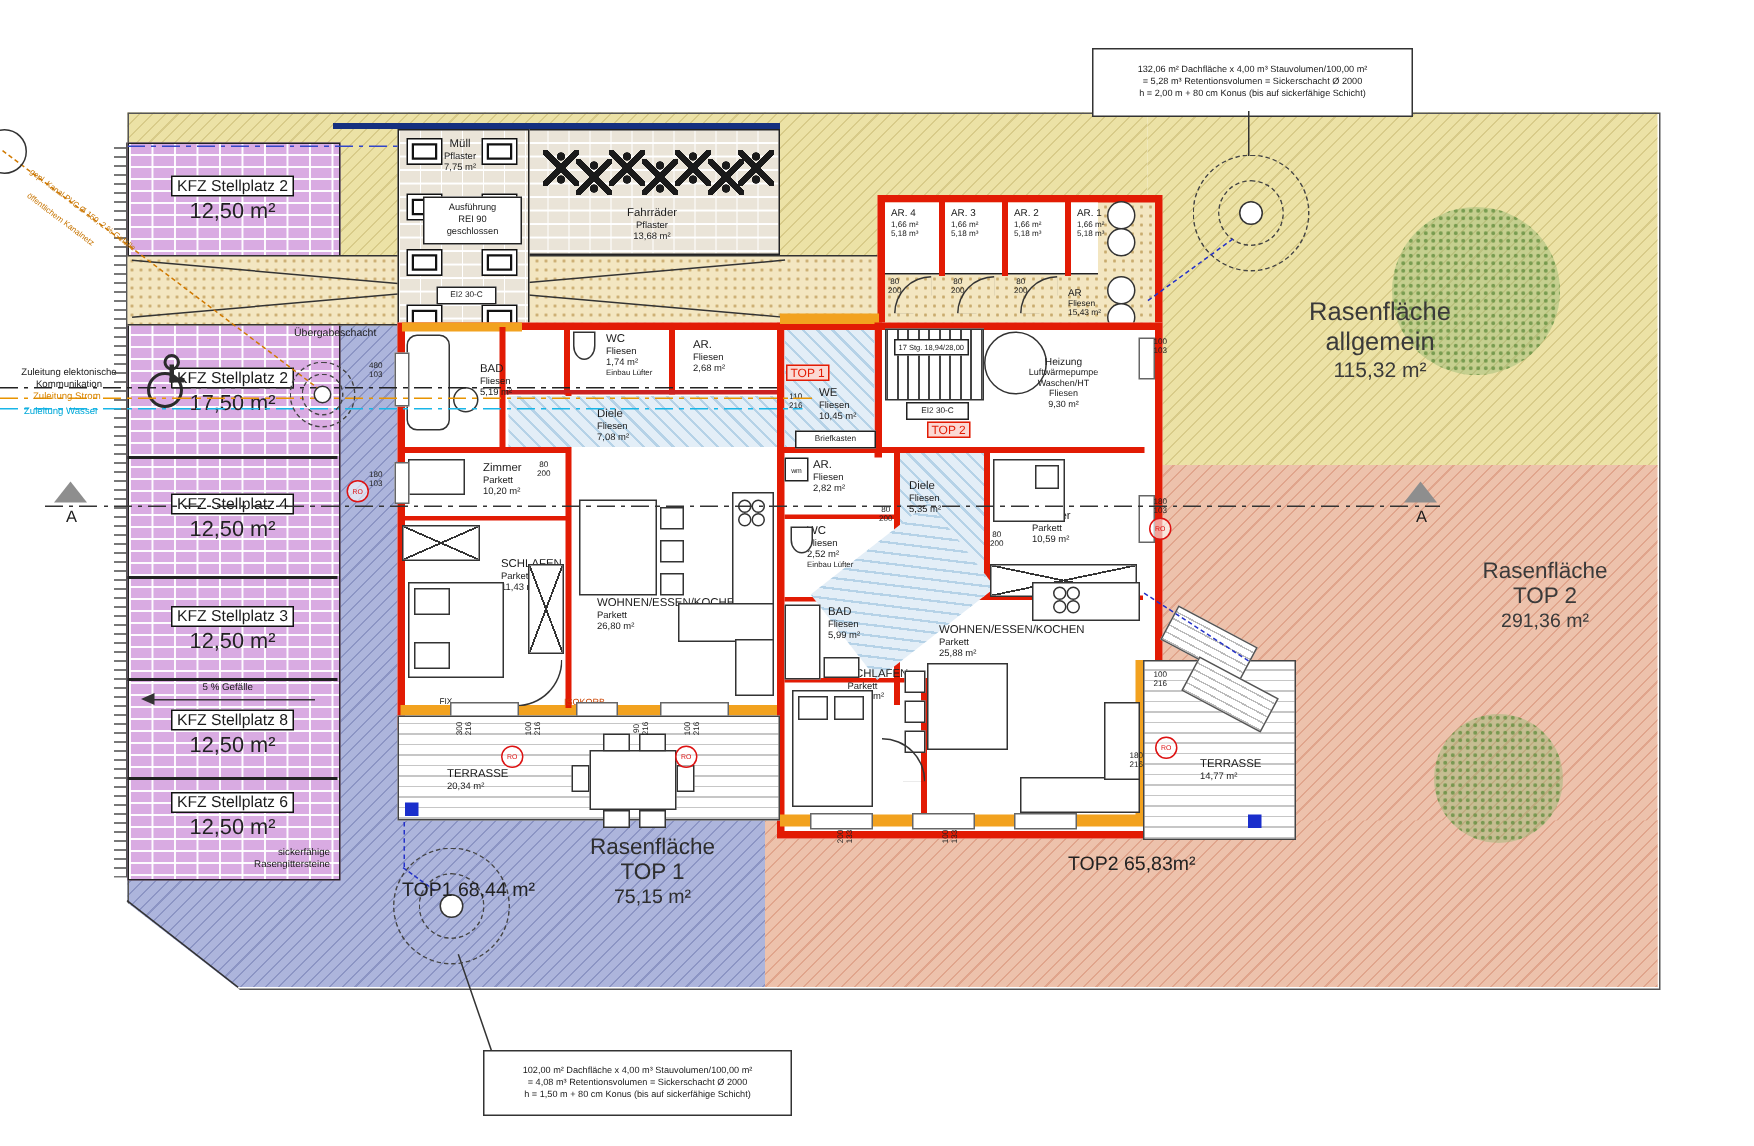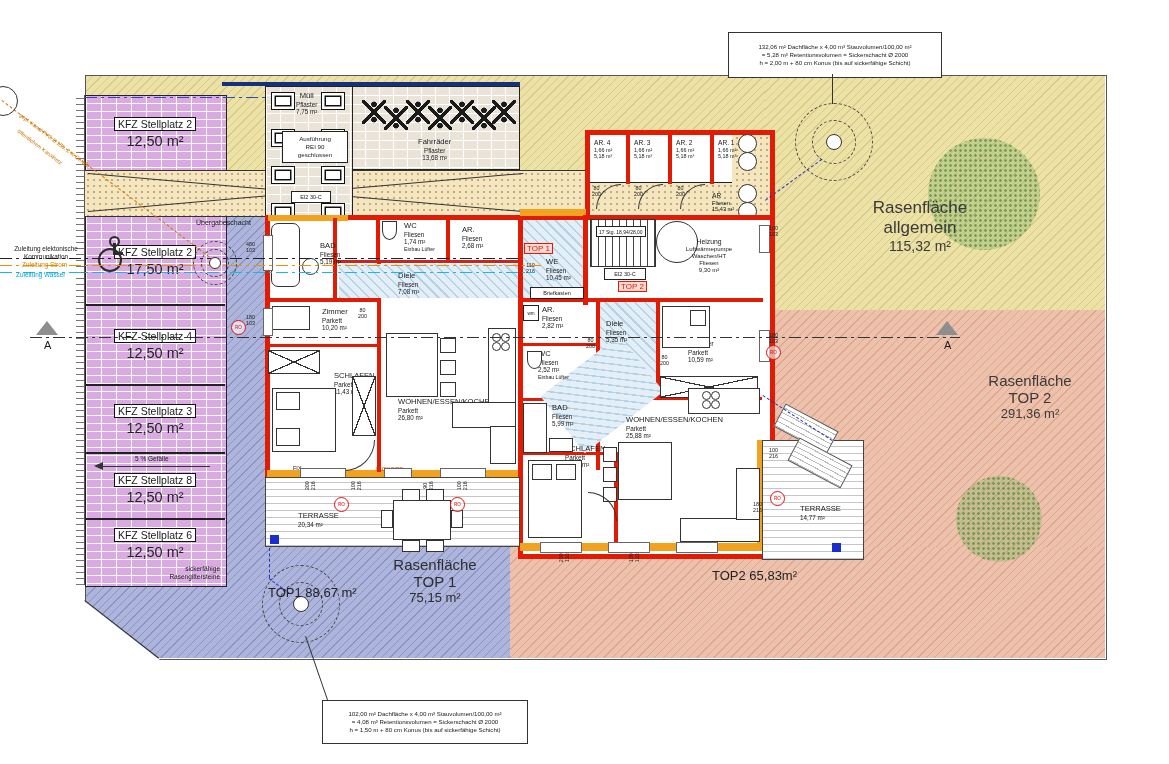--- a/index.html
+++ b/index.html
@@ -574,16 +574,16 @@
   <div class="abs center" style="left:950px;top:372px;width:160px;color:#3a3a3a">
     <span style="font-size:15px">Rasenfläche</span>
     <span style="font-size:15px">TOP 2</span>
     <span style="font-size:13px">291,36 m²</span>
   </div>
   <div class="abs center" style="left:355px;top:556px;width:160px;color:#2e2e2e">
     <span style="font-size:15px">Rasenfläche</span>
     <span style="font-size:15px">TOP 1</span>
     <span style="font-size:13px">75,15 m²</span>
   </div>
-  <div class="abs nowrap" style="left:268px;top:585px;font-size:13px;color:#222">TOP1  88,67 m²</div>
+  <div class="abs nowrap" style="left:268px;top:585px;font-size:13px;color:#222">TOP1  68,44 m²</div>
   <div class="abs nowrap" style="left:712px;top:568px;font-size:13px;color:#222">TOP2  65,83m²</div>
 
 </div>
 
 </body></html>

